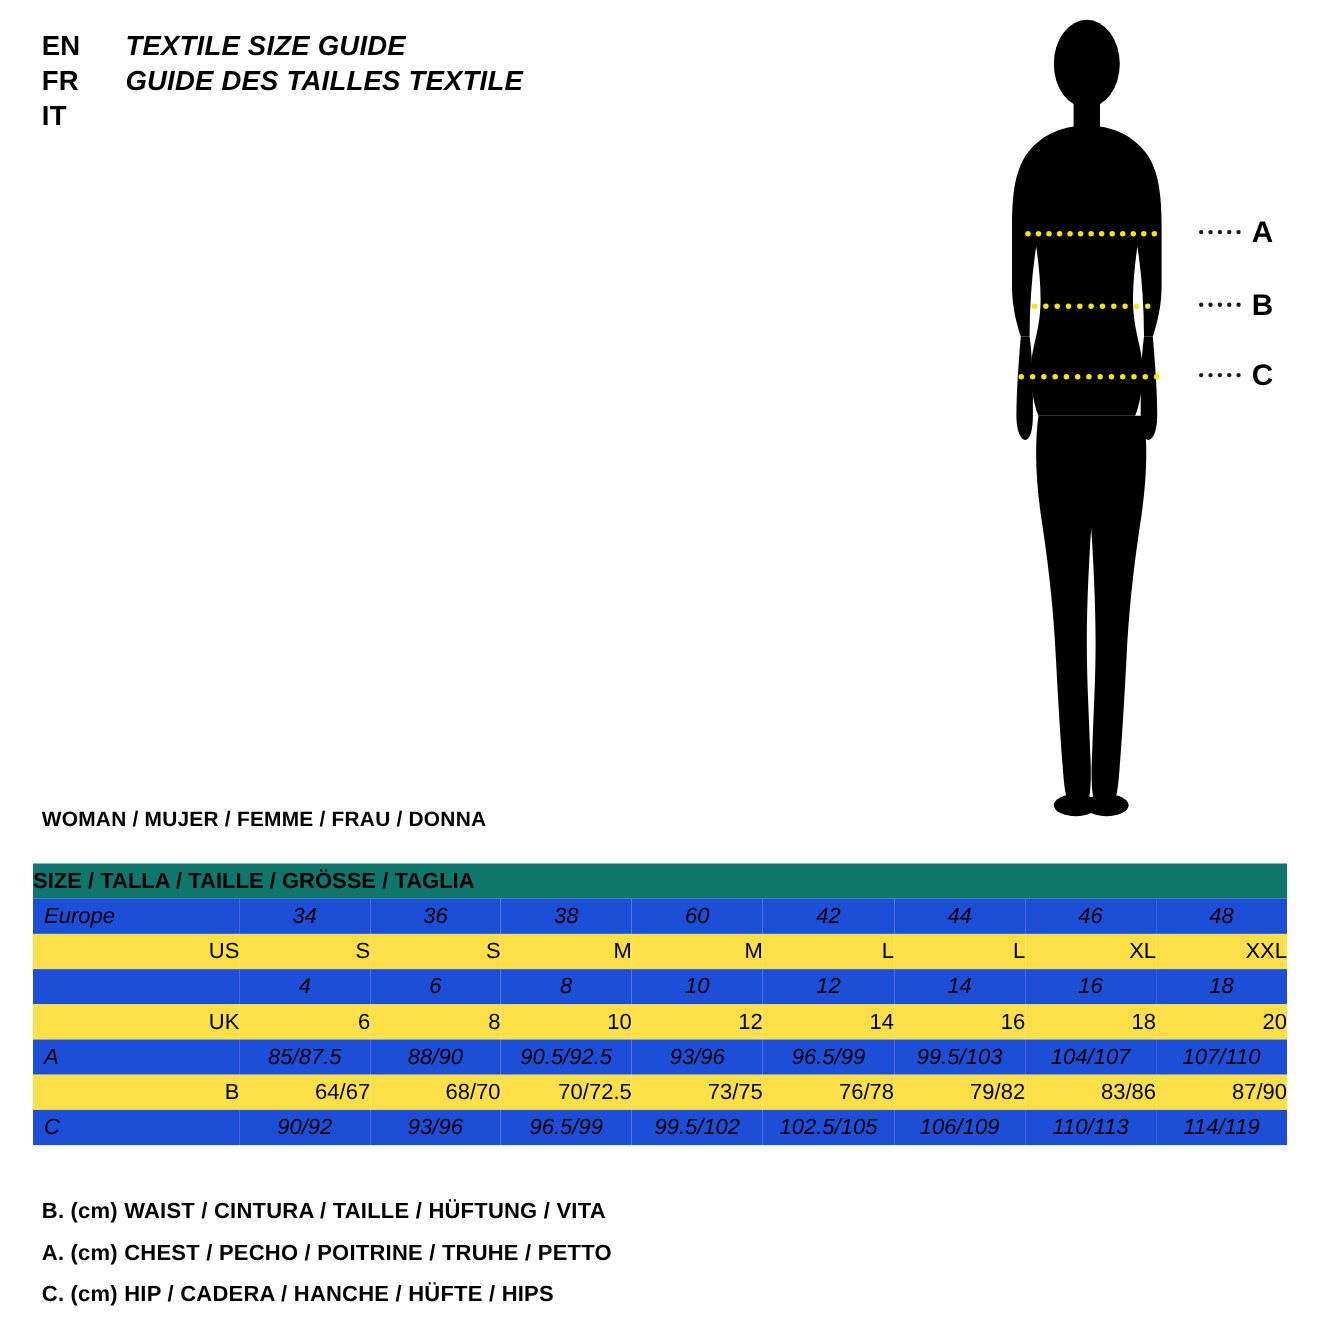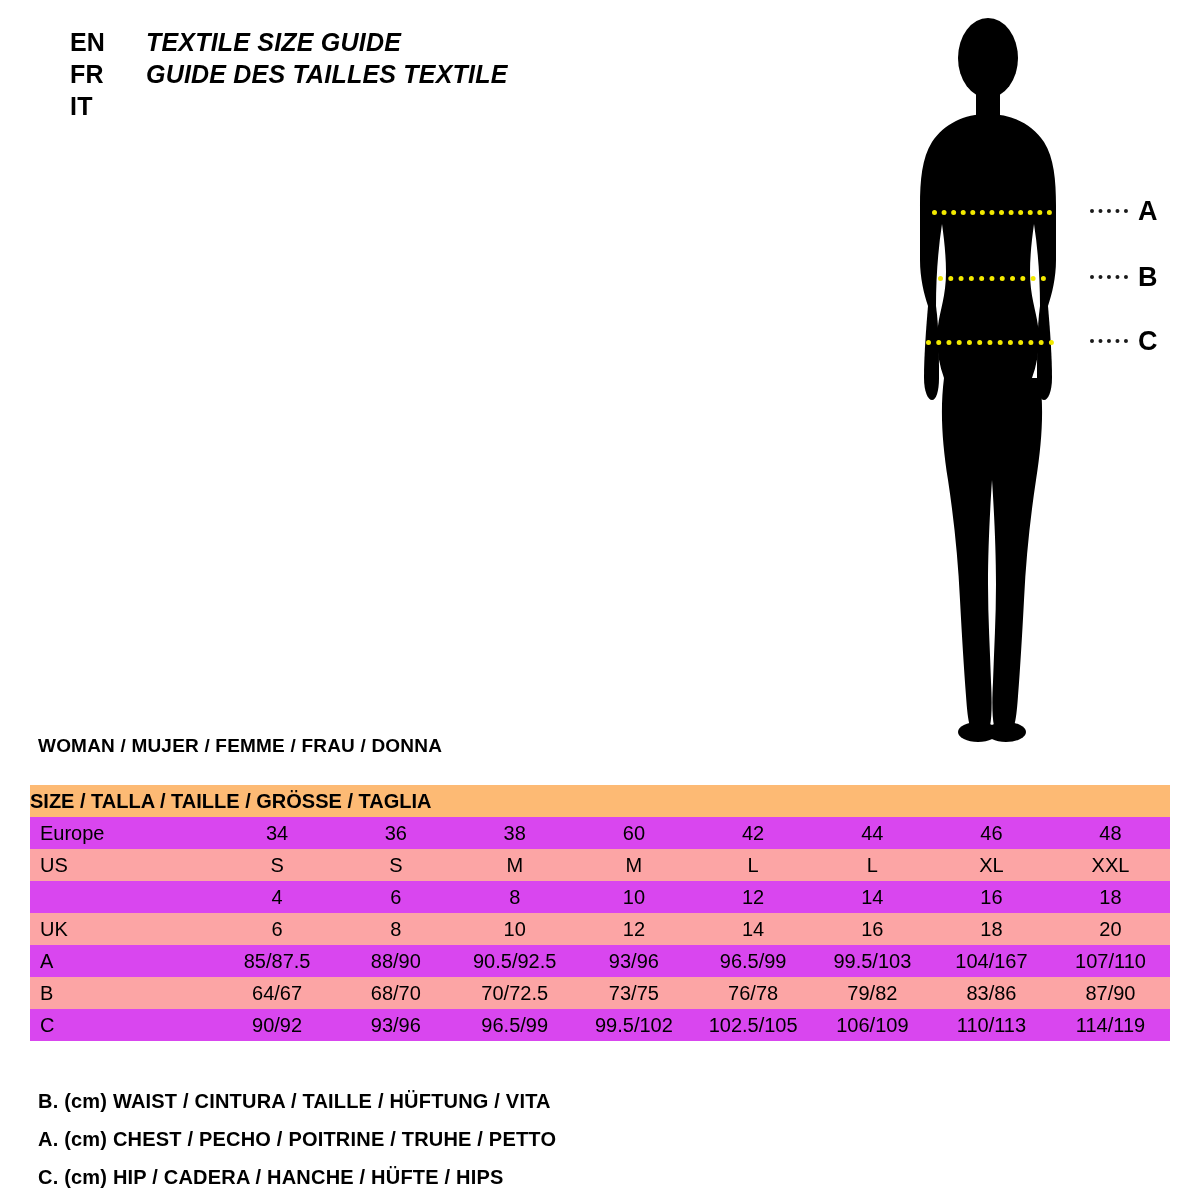--- a/index.html
+++ b/index.html
@@ -15,21 +15,20 @@
     position: relative;
     overflow: hidden;
   }
 
   
   .title-block {
     position: absolute;
     left: 38px;
     top: 28px;
     width: 600px;
-    margin-left: 32px;
   }
   .title-row {
     display: flex;
     align-items: baseline;
     margin-bottom: 3px;
   }
   .lang-code {
     width: 76px;
     font-size: 25px;
     font-weight: bold;
@@ -95,27 +94,27 @@
     width: 1140px;
     border-collapse: collapse;
     font-size: 20px;
   }
   table.size-table td {
     height: 32px;
     padding: 0;
     vertical-align: middle;
   }
   .hdr-row td {
-    background: #fdba74;
+    background: #0f766e;
     font-weight: bold;
     padding-left: 10px;
     height: 34px;
   }
-  .row-light td { background: #d946ef; }
-  .row-white td { background: #fca5a5; }
+  .row-light td { background: #1d4ed8; font-style: italic; }
+  .row-white td { background: #fde047; text-align: right; }
   .row-label {
     width: 180px;
     padding-left: 10px !important;
     text-align: left;
   }
   .cell {
     text-align: center;
     width: 120px;
   }
 
@@ -285,21 +284,21 @@
     </tr>
 
     <tr class="row-light">
       <td class="row-label">A</td>
       <td class="cell">85/87.5</td>
       <td class="cell">88/90</td>
       <td class="cell">90.5/92.5</td>
       <td class="cell">93/96</td>
       <td class="cell">96.5/99</td>
       <td class="cell">99.5/103</td>
-      <td class="cell">104/167</td>
+      <td class="cell">104/107</td>
       <td class="cell">107/110</td>
     </tr>
 
     <tr class="row-white">
       <td class="row-label">B</td>
       <td class="cell">64/67</td>
       <td class="cell">68/70</td>
       <td class="cell">70/72.5</td>
       <td class="cell">73/75</td>
       <td class="cell">76/78</td>

